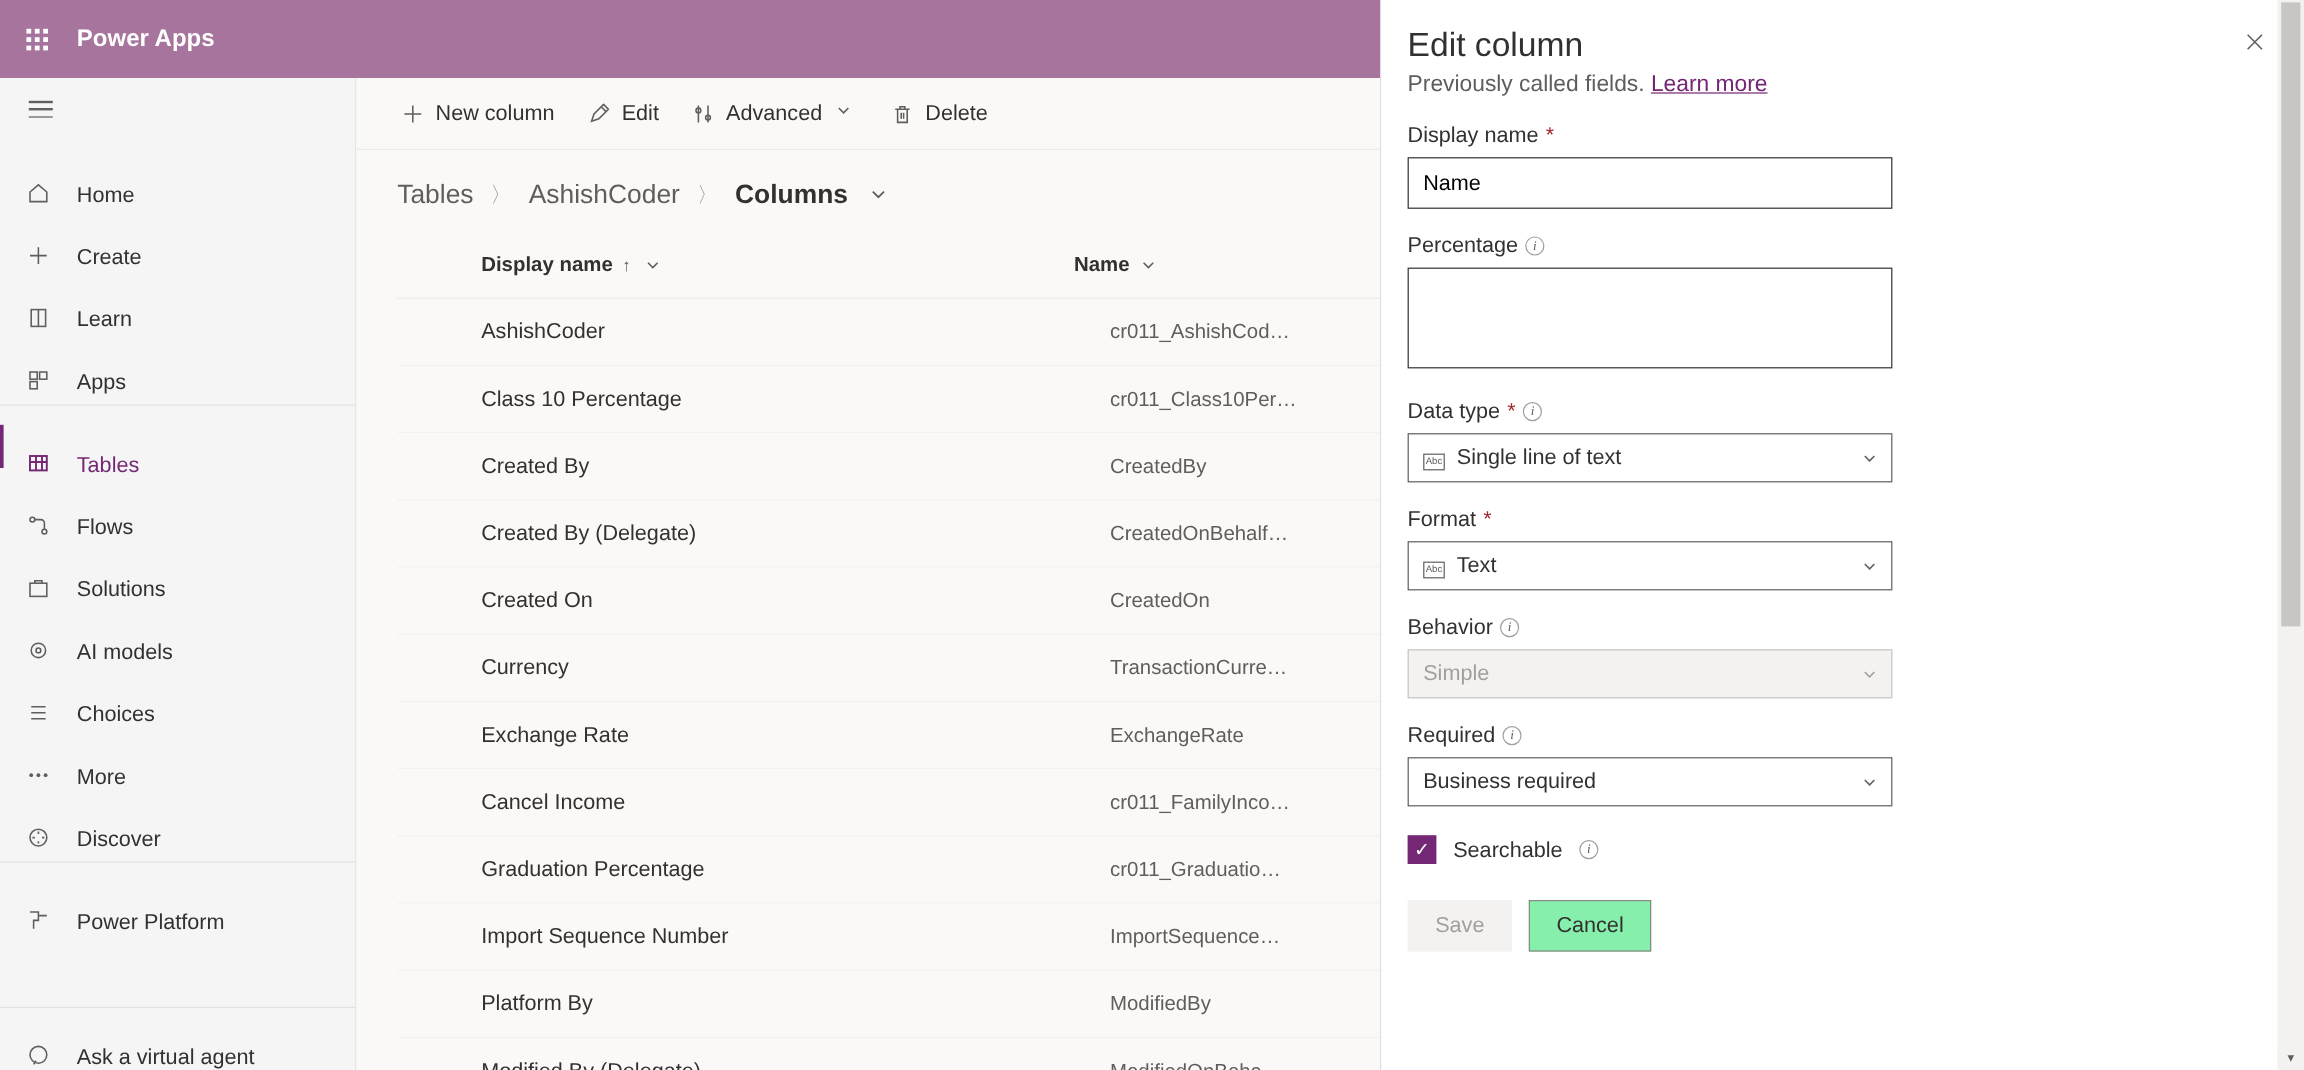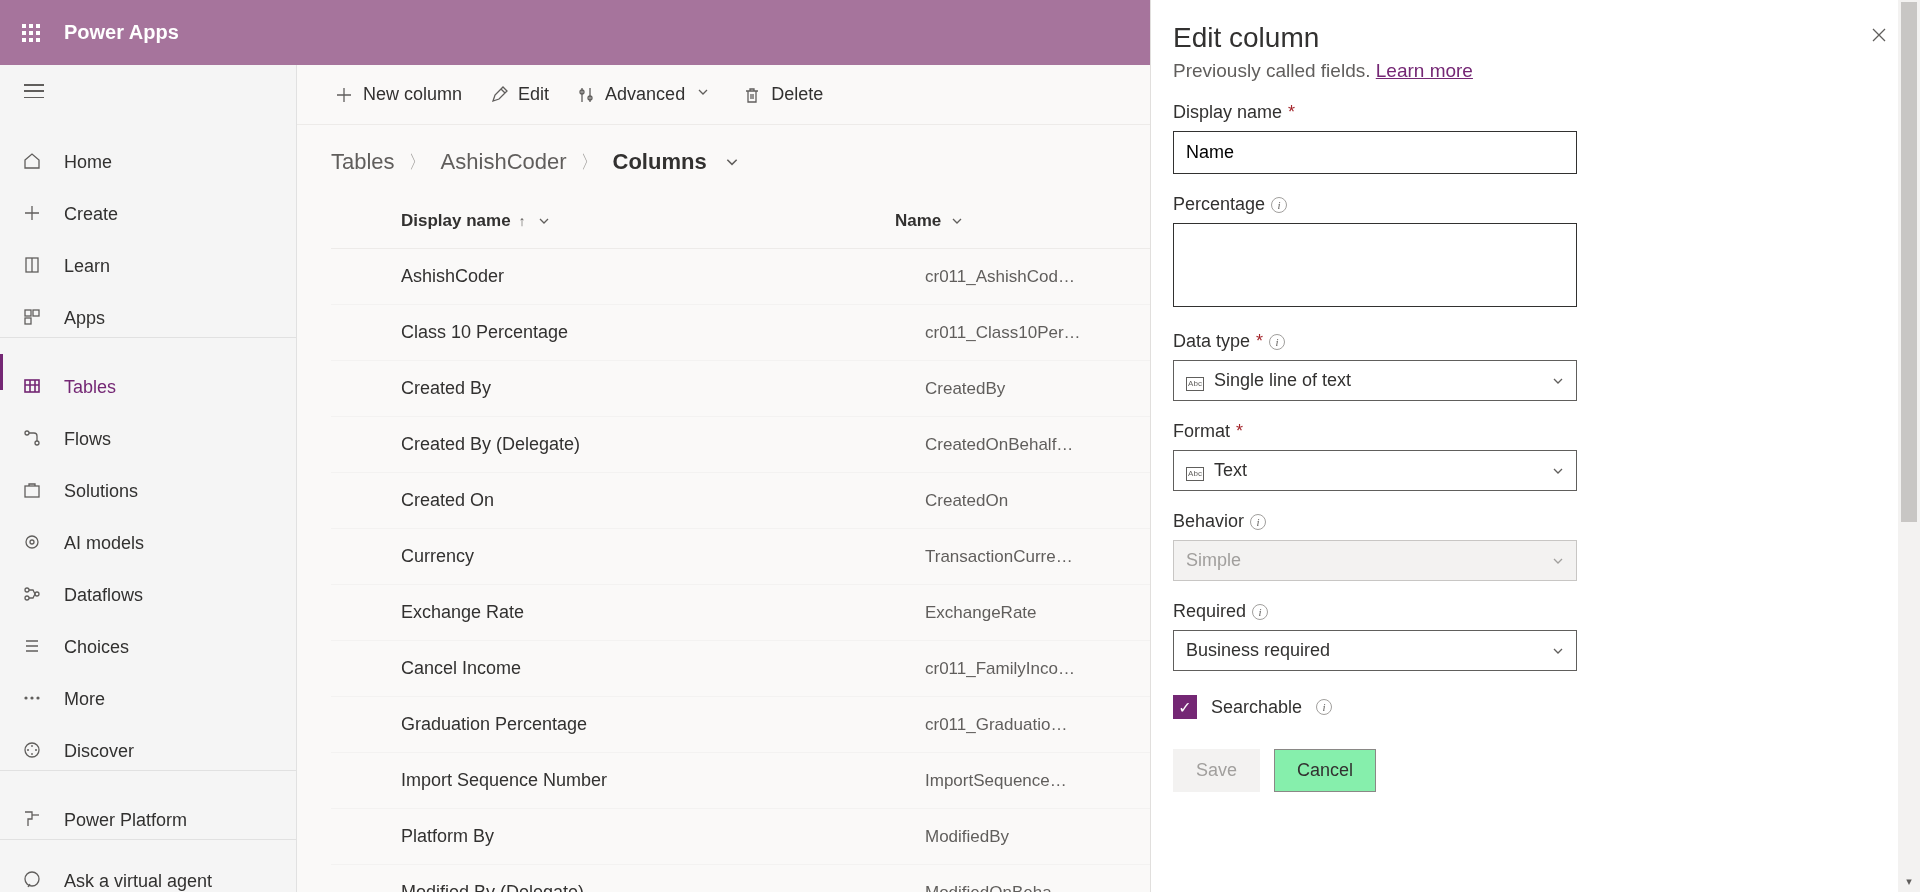--- a/index.html
+++ b/index.html
@@ -180,31 +180,20 @@
           <svg width="20" height="20" viewBox="0 0 20 20" fill="none" stroke="currentColor" stroke-width="1.3">
             <circle cx="10" cy="10" r="6"></circle>
             <circle cx="10" cy="10" r="2"></circle>
           </svg>
         </span>
         <span>AI models</span>
       </div>
       <div class="nav-item">
         <span class="icon">
           <svg width="20" height="20" viewBox="0 0 20 20" fill="none" stroke="currentColor" stroke-width="1.3">
-            <circle cx="5" cy="6" r="2"></circle>
-            <circle cx="5" cy="14" r="2"></circle>
-            <circle cx="15" cy="10" r="2"></circle>
-            <path d="M7 6h4l2 4M7 14h4l2-4"></path>
-          </svg>
-        </span>
-        <span>Dataflows</span>
-      </div>
-      <div class="nav-item">
-        <span class="icon">
-          <svg width="20" height="20" viewBox="0 0 20 20" fill="none" stroke="currentColor" stroke-width="1.3">
             <path d="M4 5h12M4 10h12M4 15h12"></path>
           </svg>
         </span>
         <span>Choices</span>
       </div>
       <div class="nav-item">
         <span class="icon">
           <svg width="20" height="8" viewBox="0 0 20 8" fill="currentColor">
             <circle cx="4" cy="4" r="1.6"></circle>
             <circle cx="10" cy="4" r="1.6"></circle>

